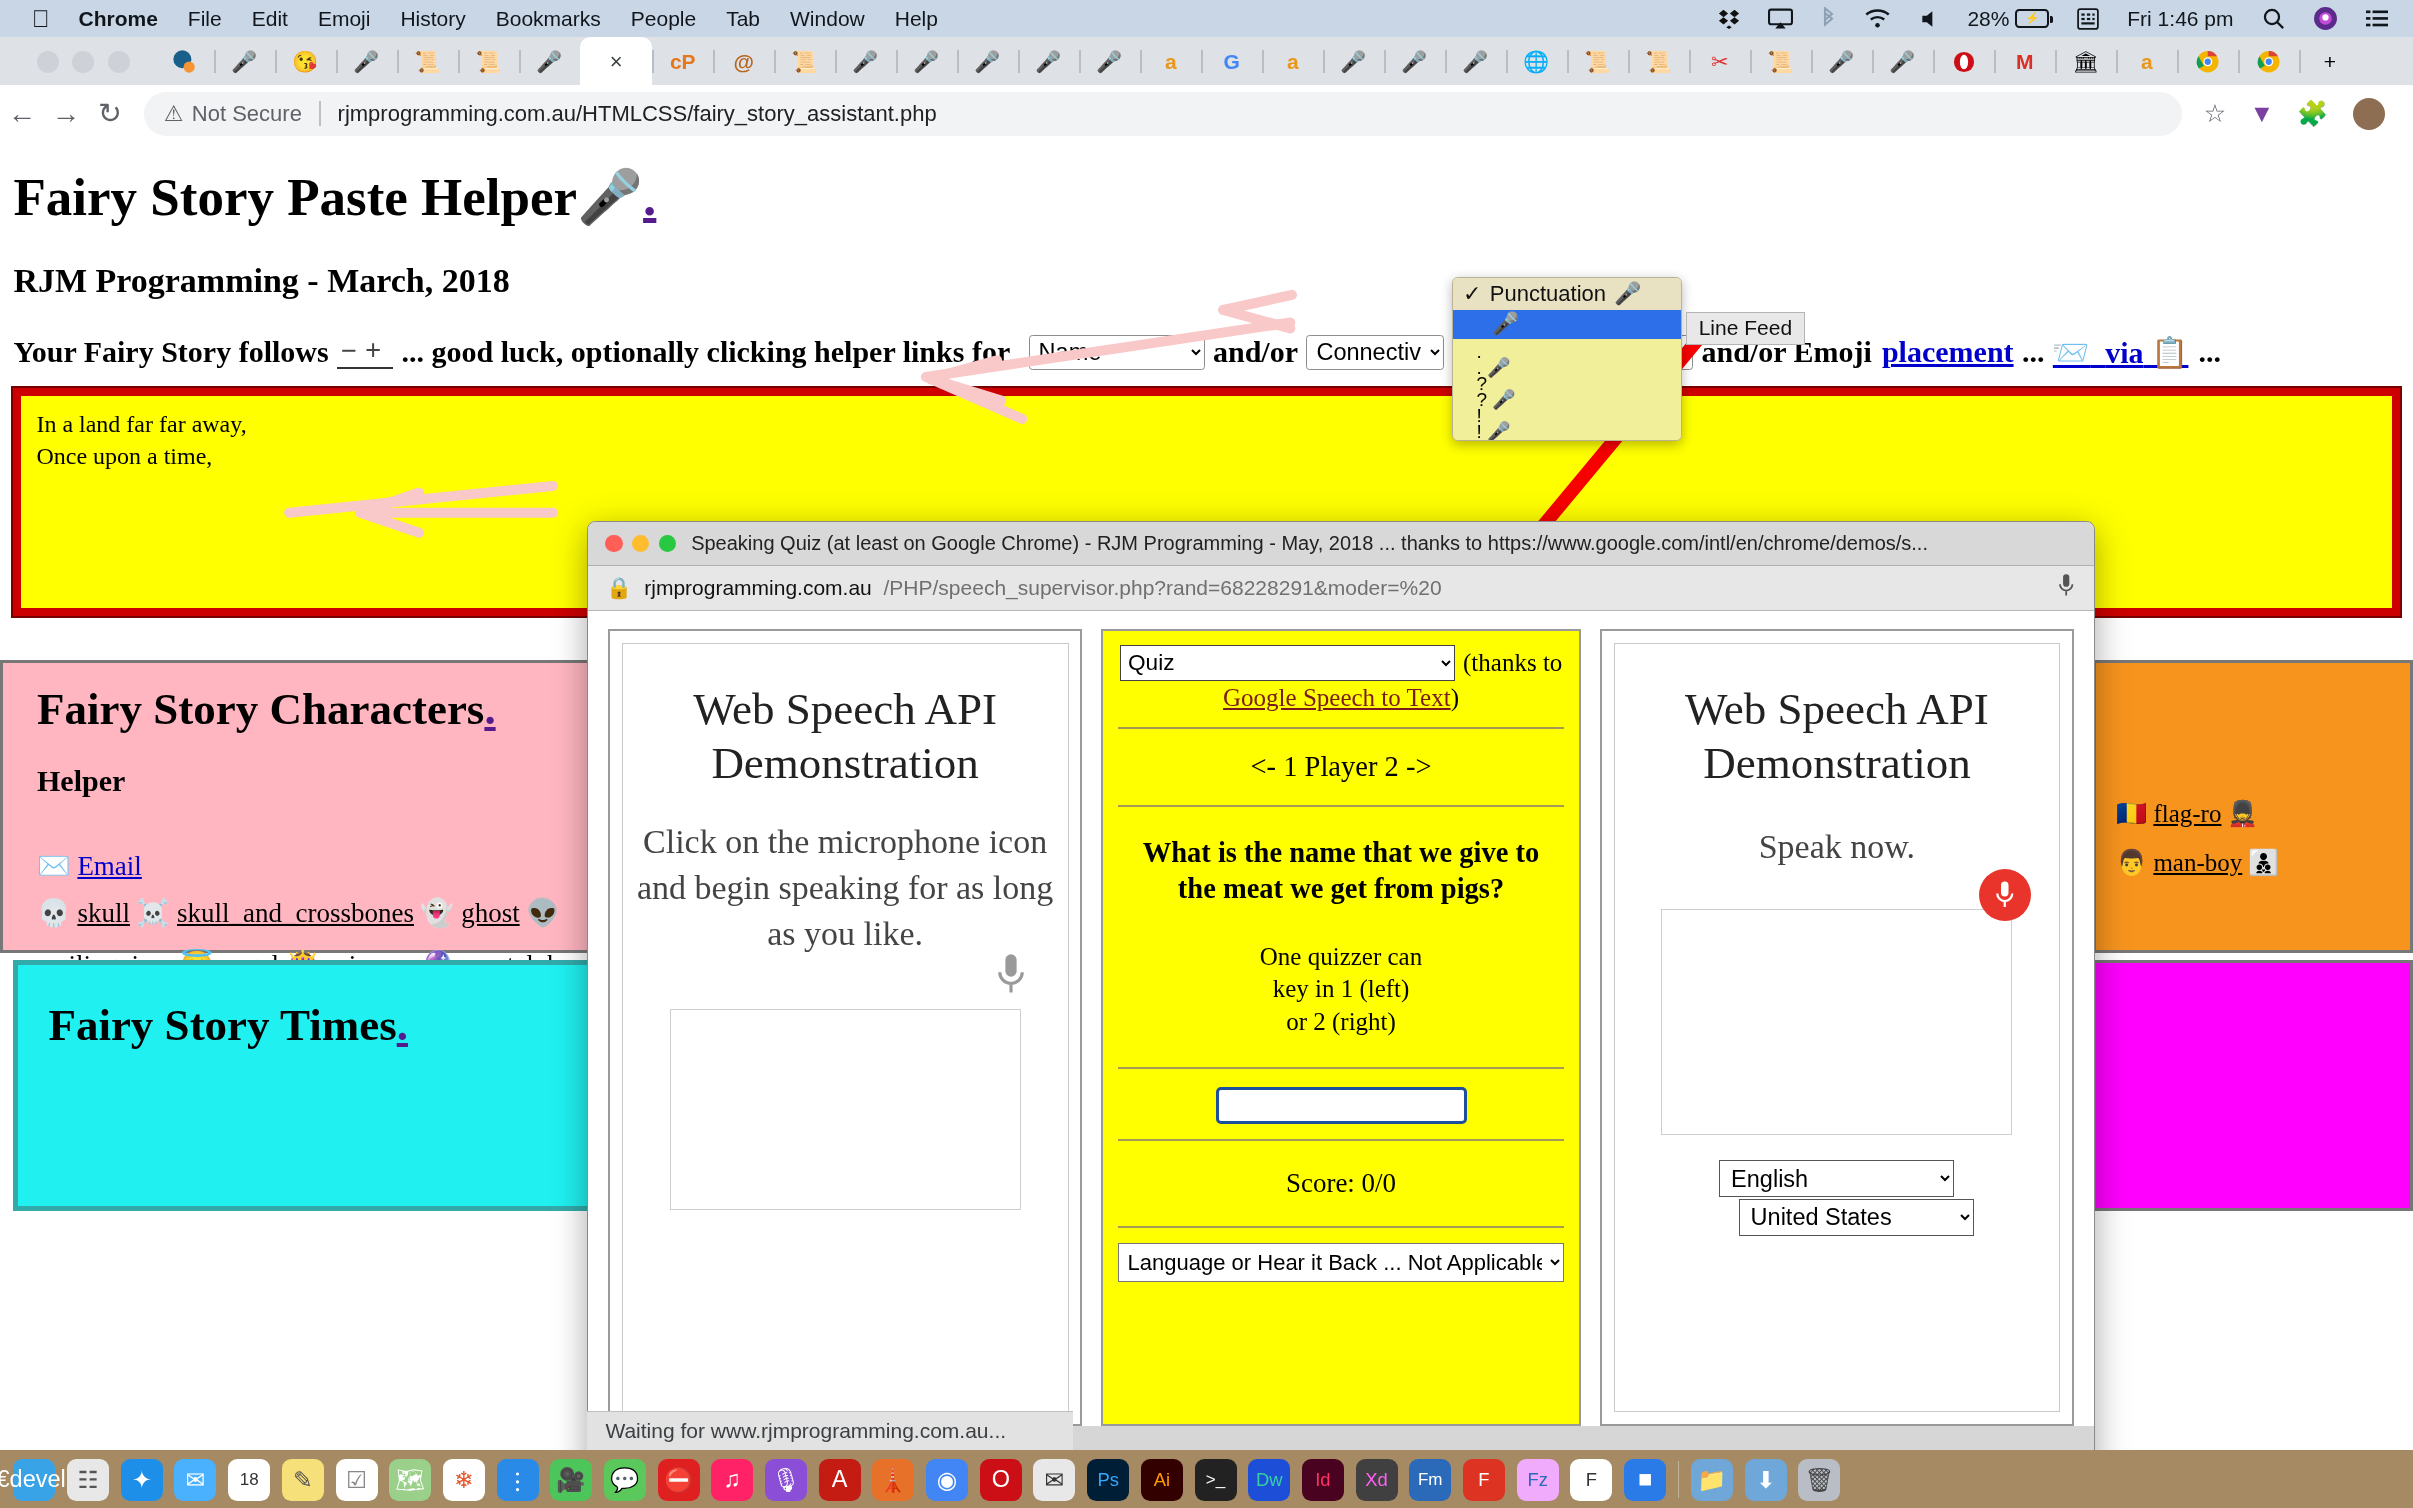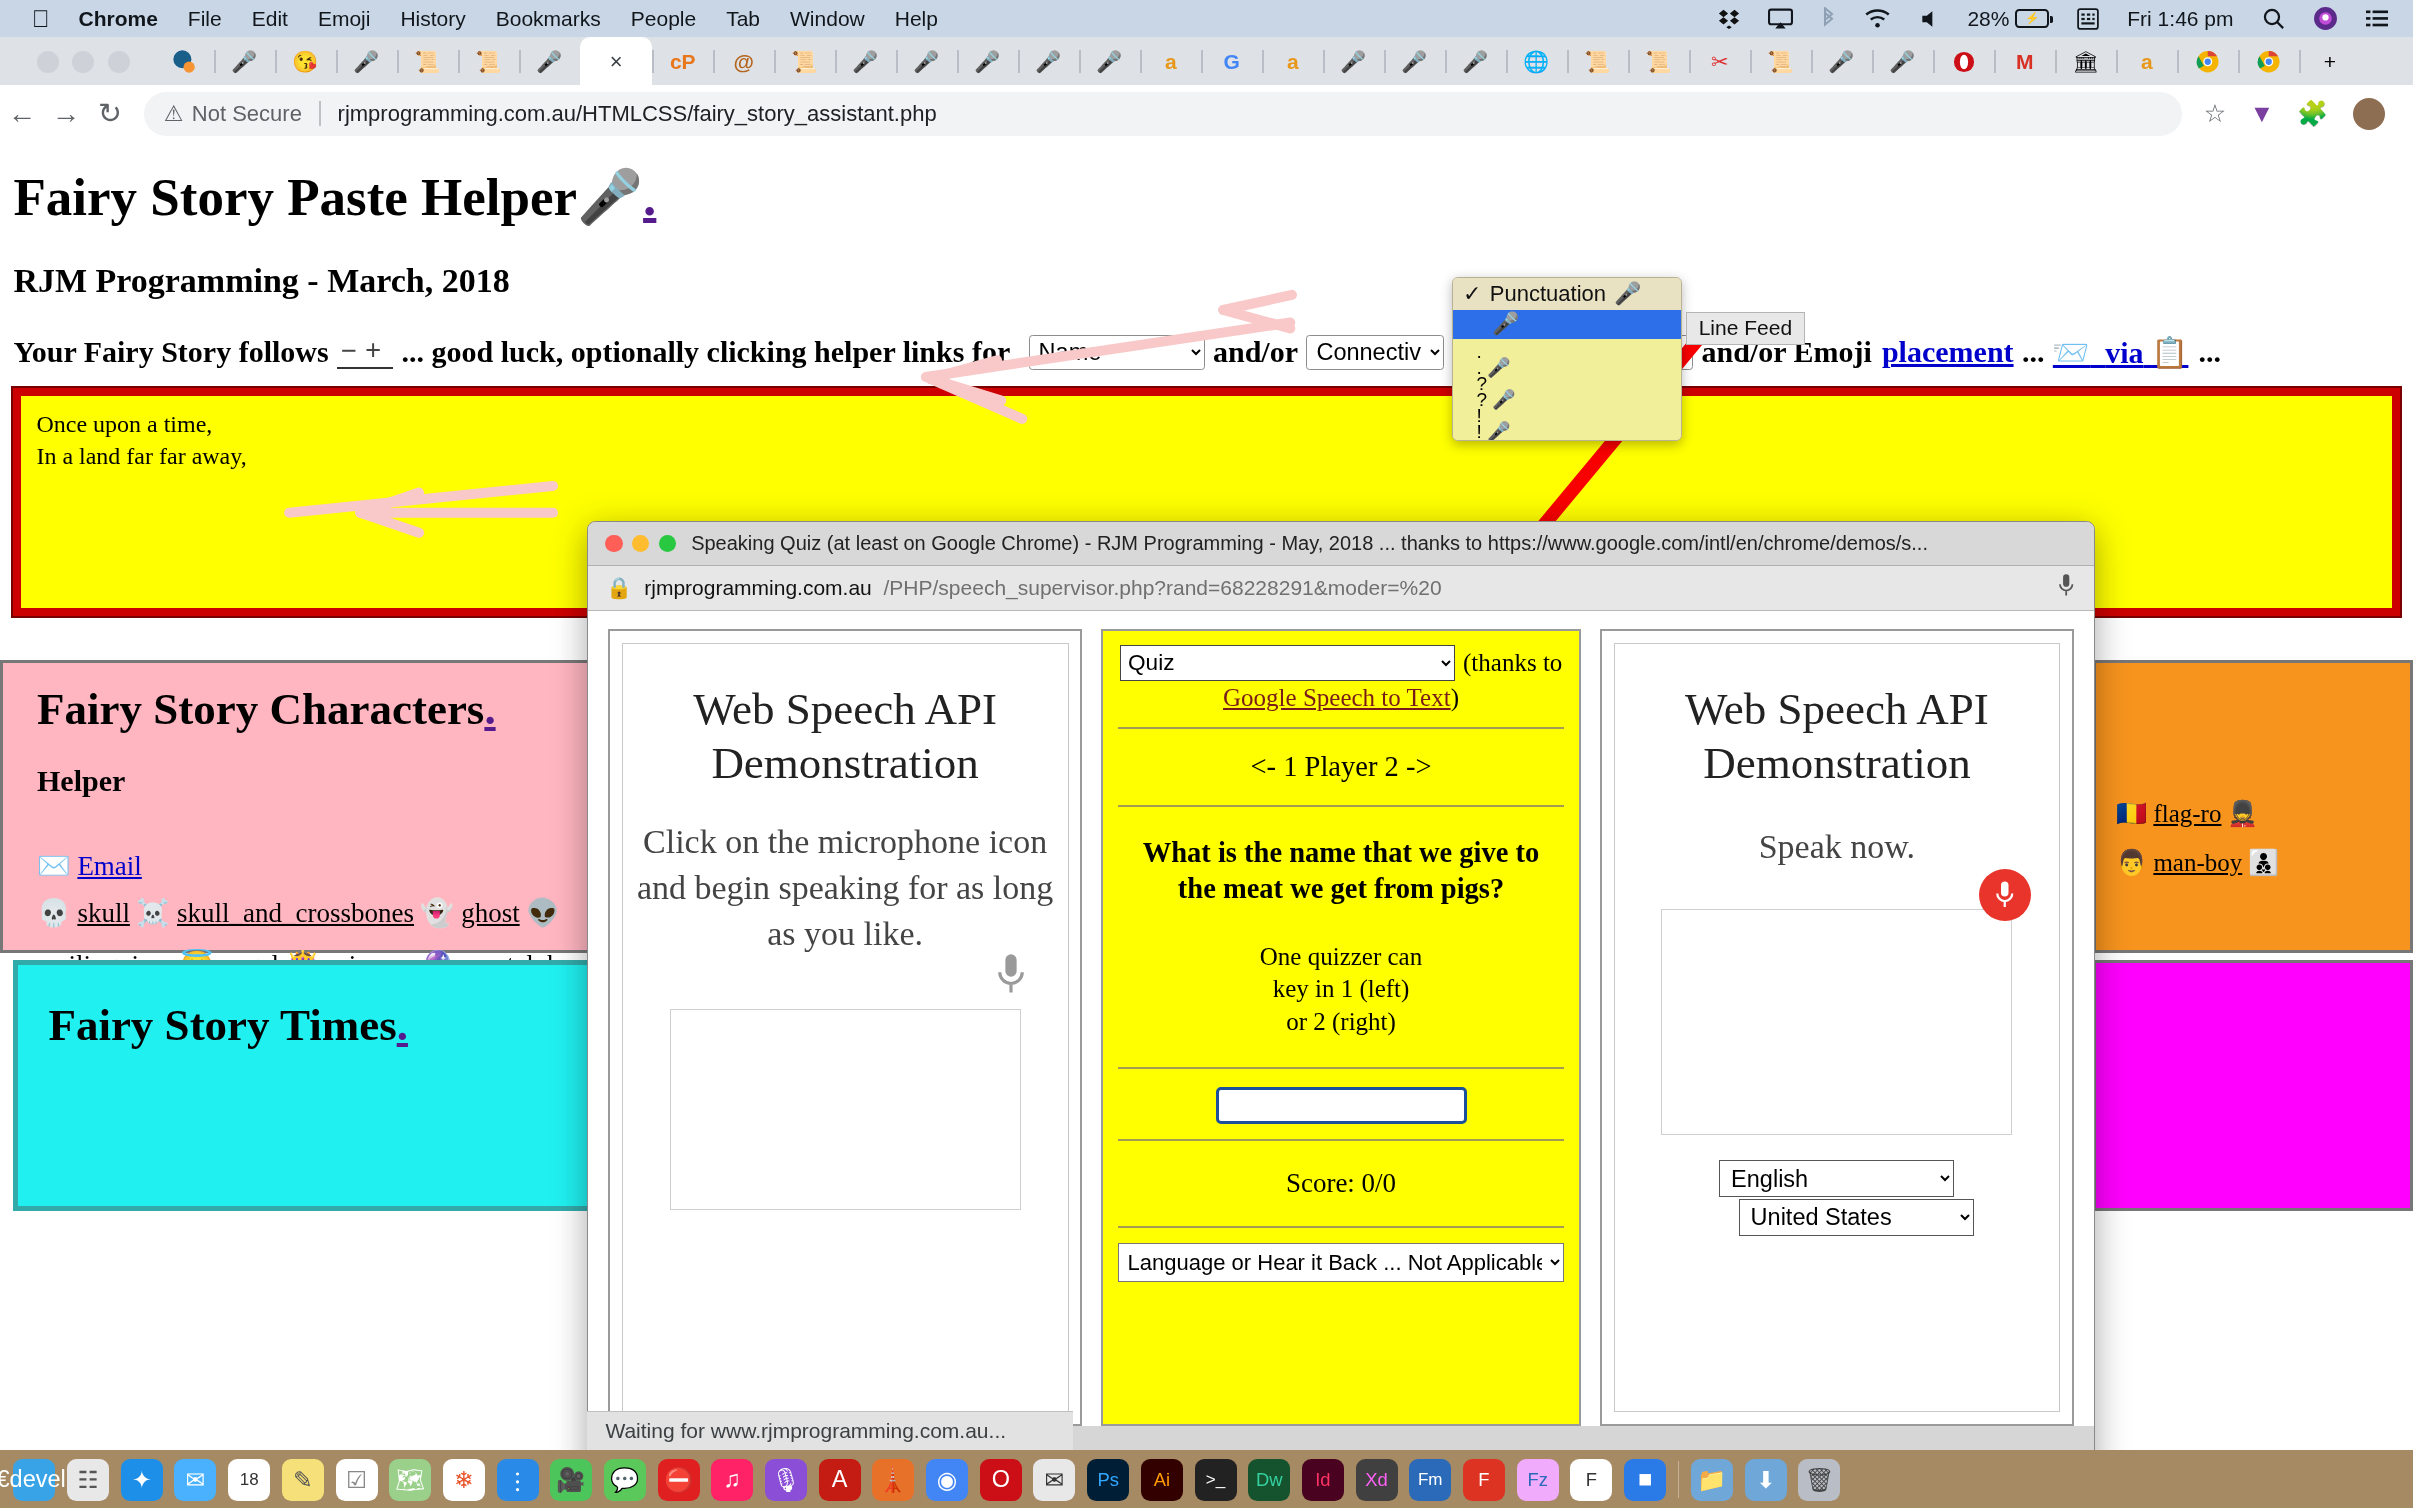--- a/index.html
+++ b/index.html
@@ -380,22 +380,22 @@
     <span>and/or</span>
     <select class="pg" style="width:147px"><option>Punctuation</option></select>
     <span style="margin-right:10px">and/or Emoji</span>
     <a class="lnk">placement</a>
     <span style="margin:0 8.4px">...</span>
     <a class="lnk"><span>📨</span>&nbsp;&nbsp;<span>via</span>&nbsp;<span>📋</span></a>
     <span style="margin-left:10px">...</span>
   </p>
 
   <div id="story">
+    <div>In a land far far away,</div>
     <div>Once upon a time,</div>
-    <div>In a land far far away,</div>
   </div>
 
   <div id="strips">
     <div id="pinkbox">
       <h3><span>Fairy Story Characters</span><a class="lnkpurple">.</a></h3>
       <div class="helper">Helper</div>
       <div class="email"><span>✉️</span>&nbsp;<a class="lnk">Email</a></div>
       <div class="emoji-row">
         <span>💀</span>
         <a>skull</a>
@@ -580,21 +580,21 @@
   <span class="di" style="background:#f26;">♫</span>
   <span class="di" style="background:#8a4fd6">🎙</span>
   <span class="di" style="background:#c41b12">A</span>
   <span class="di" style="background:#e8712a">🗼</span>
   <span class="di" style="background:#4285f4">◉</span>
   <span class="di" style="background:#cc0f16">O</span>
   <span class="di" style="background:#e8e8e8;color:#333">✉</span>
   <span class="di" style="background:#001e36;color:#31a8ff;font-size:18.4px">Ps</span>
   <span class="di" style="background:#330000;color:#ff9a00;font-size:18.4px">Ai</span>
   <span class="di" style="background:#222;font-size:17px">&gt;_</span>
-  <span class="di" style="background:#14532d;color:#35d0a0;font-size:18.4px">Dw</span>
+  <span class="di" style="background:#1d4ed8;color:#35d0a0;font-size:18.4px">Dw</span>
   <span class="di" style="background:#49021f;color:#ff3366;font-size:18.4px">Id</span>
   <span class="di" style="background:#404040;color:#ff61f6;font-size:18.4px">Xd</span>
   <span class="di" style="background:#2a6ab8;font-size:17px">Fm</span>
   <span class="di" style="background:#d32;font-size:18.4px">F</span>
   <span class="di" style="background:#f0abfc;color:#2a6ab8;font-size:18.4px">Fz</span>
   <span class="di" style="background:#fff;color:#333;font-size:18.4px">F</span>
   <span class="di" style="background:#2a7ae8">■</span>
   <span class="sep"></span>
   <span class="di" style="background:#6fa8d8">📁</span>
   <span class="di" style="background:#6fa8d8">⬇</span>

